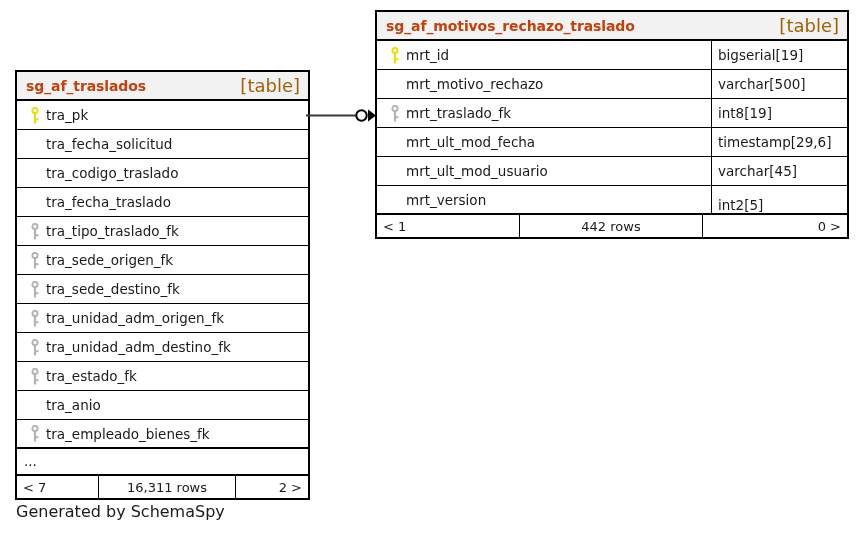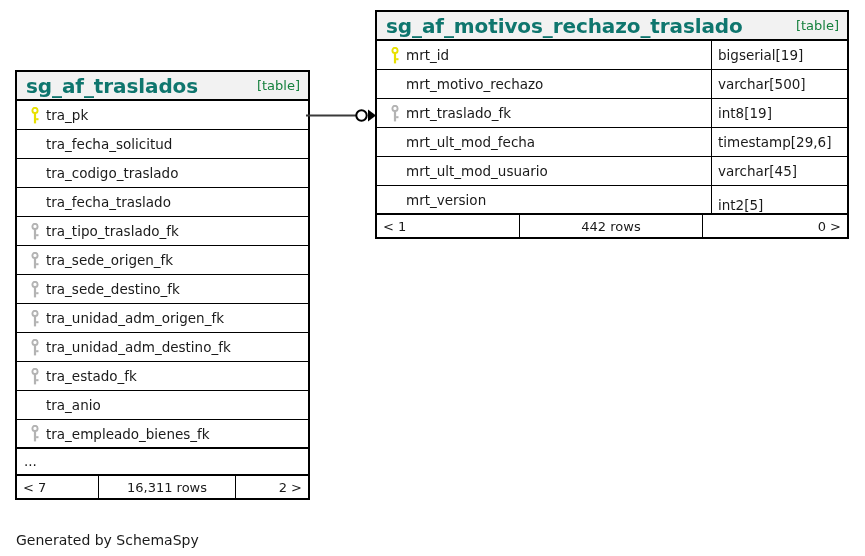--- a/index.html
+++ b/index.html
@@ -32,29 +32,29 @@
     display: flex;
     align-items: center;
     justify-content: space-between;
     background: #f2f2f2;
     border-bottom: 2px solid #000000;
     height: 29px;
     padding: 0 8px 0 9px;
     box-sizing: border-box;
   }
   .tbl-title {
-    font-size: 20px;
+    font-size: 14px;
     font-weight: bold;
-    color: #0f766e;
+    color: #c2410c;
     letter-spacing: -0.1px;
     white-space: nowrap;
   }
   .tbl-tag {
-    font-size: 13px;
-    color: #15803d;
+    font-size: 18px;
+    color: #a16207;
     white-space: nowrap;
   }
 
   .col-row {
     display: flex;
     align-items: stretch;
     height: 29px;
     border-bottom: 1.5px solid #000000;
     box-sizing: border-box;
   }
@@ -135,22 +135,22 @@
   
   .connector {
     position: absolute;
     pointer-events: none;
   }
 
   
   .gen-caption {
     position: absolute;
     left: 16px;
-    top: 532px;
-    font-size: 14px;
+    top: 502px;
+    font-size: 16px;
     color: #1a1a1a;
     white-space: nowrap;
   }
 </style>
 </head>
 <body>
 
 <div class="erd-canvas">
 
   <div class="table-box" id="table-left" style="left:15px; top:70px; width:295px;">

